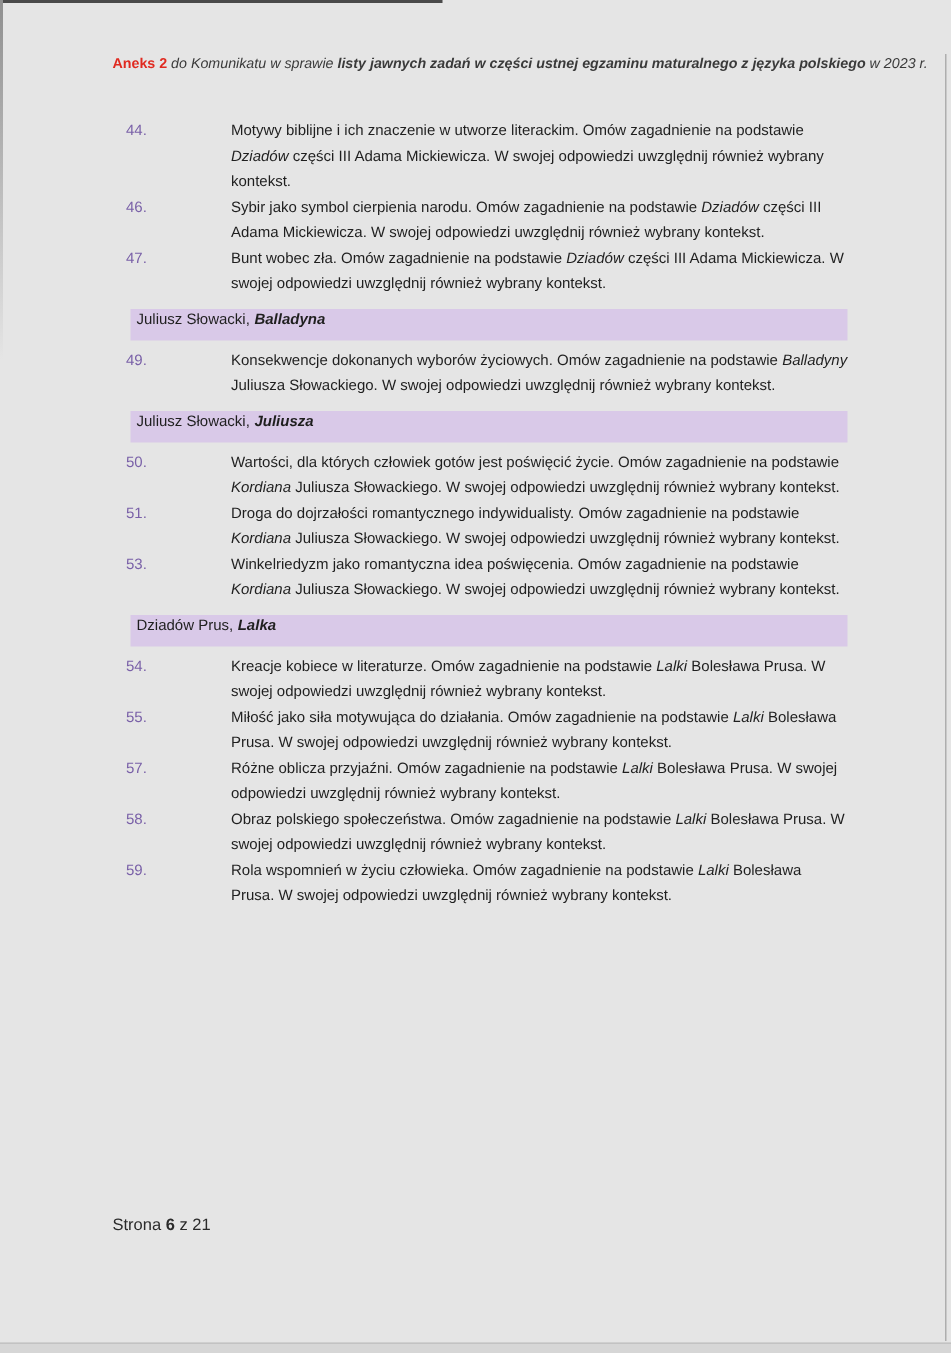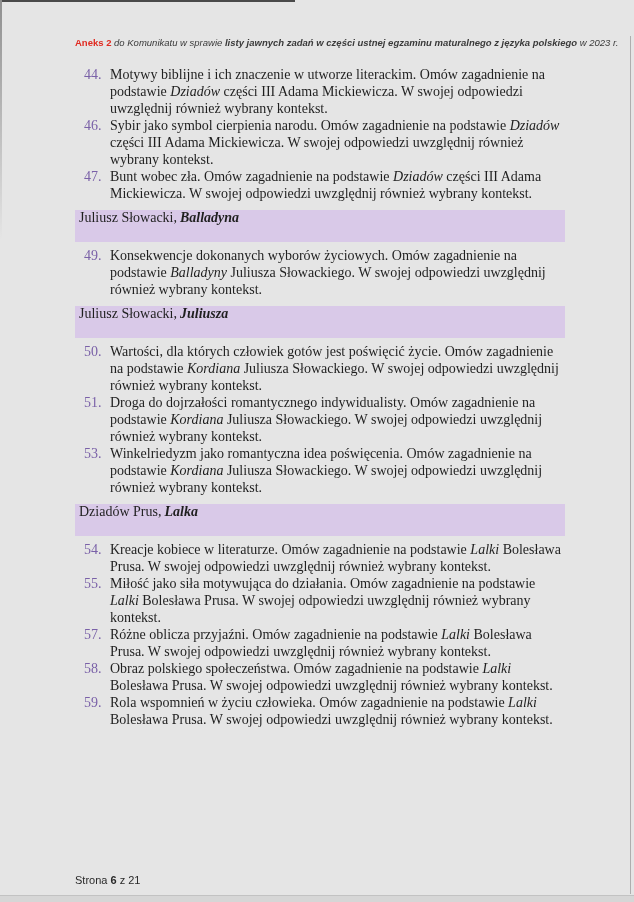--- a/index.html
+++ b/index.html
@@ -26,37 +26,37 @@
 
   .doc-header{
     position:absolute;left:75px;top:37px;width:500px;
     font-size:9.5px;line-height:12px;color:#3a3a3a;white-space:nowrap;
   }
   .doc-header .annex{color:var(--annex-color);font-weight:bold;}
   .it{font-style:italic;}
   .bi{font-style:italic;font-weight:bold;}
 
   .content{
-    position:absolute;left:75px;top:66px;width:490px;
-    font-size:14px;line-height:17px;color:var(--text-color);font-family:Liberation Serif, serif;
+    position:absolute;left:75px;top:79px;width:490px;
+    font-size:10px;line-height:17px;color:var(--text-color);
   }
   .item{display:flex;align-items:flex-start;}
   .item .num{
     flex:0 0 35px;width:35px;padding-left:9px;
     color:var(--number-color);
   }
-  .item .txt{flex:1;min-width:0;}
+  .item .txt{flex:1;min-width:0;margin-left:44px;}
   .section-heading{
     background:var(--section-bg);
-    margin:8px 0 5px 0;padding:0 0 1px 4px;height:32px;line-height:16px;
+    margin:8px 0 5px 12px;padding:0 0 1px 4px;height:21px;line-height:16px;
   }
   .section-heading .author{margin-right:3px;}
   .section-heading .wtitle{font-weight:bold;font-style:italic;}
 
-  .footer{position:absolute;left:75px;top:874px;font-size:11px;color:#2a2a2a;}
+  .footer{position:absolute;left:75px;top:811px;font-size:11px;color:#2a2a2a;}
   .footer b{font-weight:bold;}
 </style>
 </head>
 <body>
 
 <div class="page">
   <div class="edge-top"></div>
   <div class="edge-left"></div>
   <div class="edge-right"></div>
   <div class="edge-bottom"></div>

